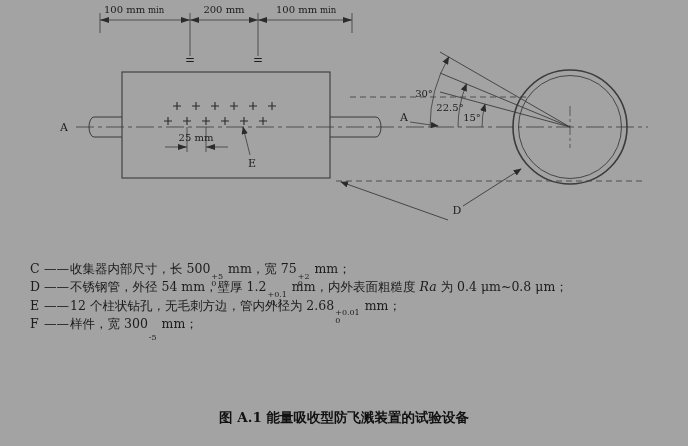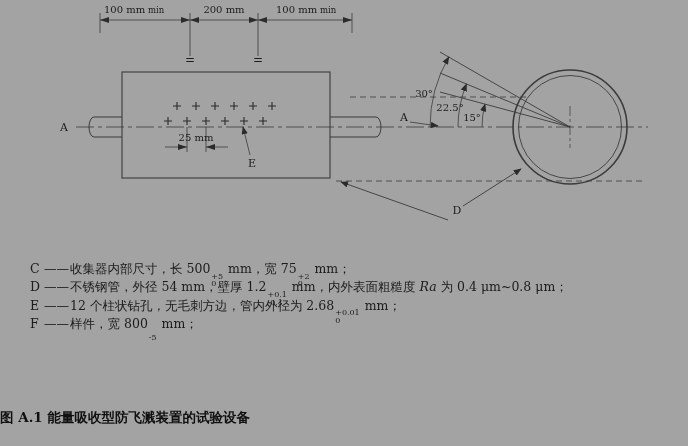--- a/index.html
+++ b/index.html
@@ -10,21 +10,21 @@
   svg{position:absolute;left:0;top:0;}
   svg text{fill:#1c1c1c;}
   .legend{position:absolute;left:30px;top:260px;font-size:12.5px;}
   .legend-title{height:19px;line-height:19px;}
   .legend-row{height:18.4px;line-height:18.4px;white-space:nowrap;}
   .lk{display:inline-block;min-width:14px;}
   .ld{margin-right:1px;}
   .it{font-style:italic;}
   .tol{display:inline-flex;flex-direction:column;justify-content:center;vertical-align:-0.45em;line-height:1;margin:0 1px;}
   .tol .ts{display:block;font-size:8px;line-height:7.5px;height:7.5px;white-space:pre;}
-  .caption{position:absolute;left:0;top:409px;width:100%;font-weight:bold;font-size:13.5px;color:#111;}
+  .caption{position:absolute;left:0;top:409px;width:100%;text-align:center;font-weight:bold;font-size:13.5px;color:#111;}
 </style>
 </head>
 <body>
 
 <div class="page">
 
   <svg width="688" height="258" viewBox="0 0 688 258">
     <defs>
       <marker id="arr" viewBox="0 0 10 8" markerWidth="8" markerHeight="6.4" refX="9" refY="4" orient="auto" markerUnits="userSpaceOnUse">
         <path d="M0,0 L10,4 L0,8 Z" fill="#2b2b2b"></path>
@@ -139,21 +139,21 @@
               <span class="ts">0</span>
             </span><span> mm；</span></span></div>
         <div class="legend-row"><span class="lk">D</span><span class="ld">——</span><span class="ls"><span>不锈钢管，外径 54 mm，壁厚 1.2</span><span class="tol">
               <span class="ts">+0.1</span>
               <span class="ts">-0.1</span>
             </span><span> mm，内外表面粗糙度 </span><span class="it">Ra</span><span> 为 0.4 μm~0.8 μm；</span></span></div>
         <div class="legend-row"><span class="lk">E</span><span class="ld">——</span><span class="ls"><span>12 个柱状钻孔，无毛刺方边，管内外径为 2.68</span><span class="tol">
               <span class="ts">+0.01</span>
               <span class="ts">0</span>
             </span><span> mm；</span></span></div>
-        <div class="legend-row"><span class="lk">F</span><span class="ld">——</span><span class="ls"><span>样件，宽 800</span><span class="tol">
+        <div class="legend-row"><span class="lk">F</span><span class="ld">——</span><span class="ls"><span>样件，宽 300</span><span class="tol">
               <span class="ts"></span>
               <span class="ts">-5</span>
             </span><span> mm；</span></span></div>
       </div>
   </div>
 
   <div class="caption">图 A.1  能量吸收型防飞溅装置的试验设备</div>
 
 </div>
 

